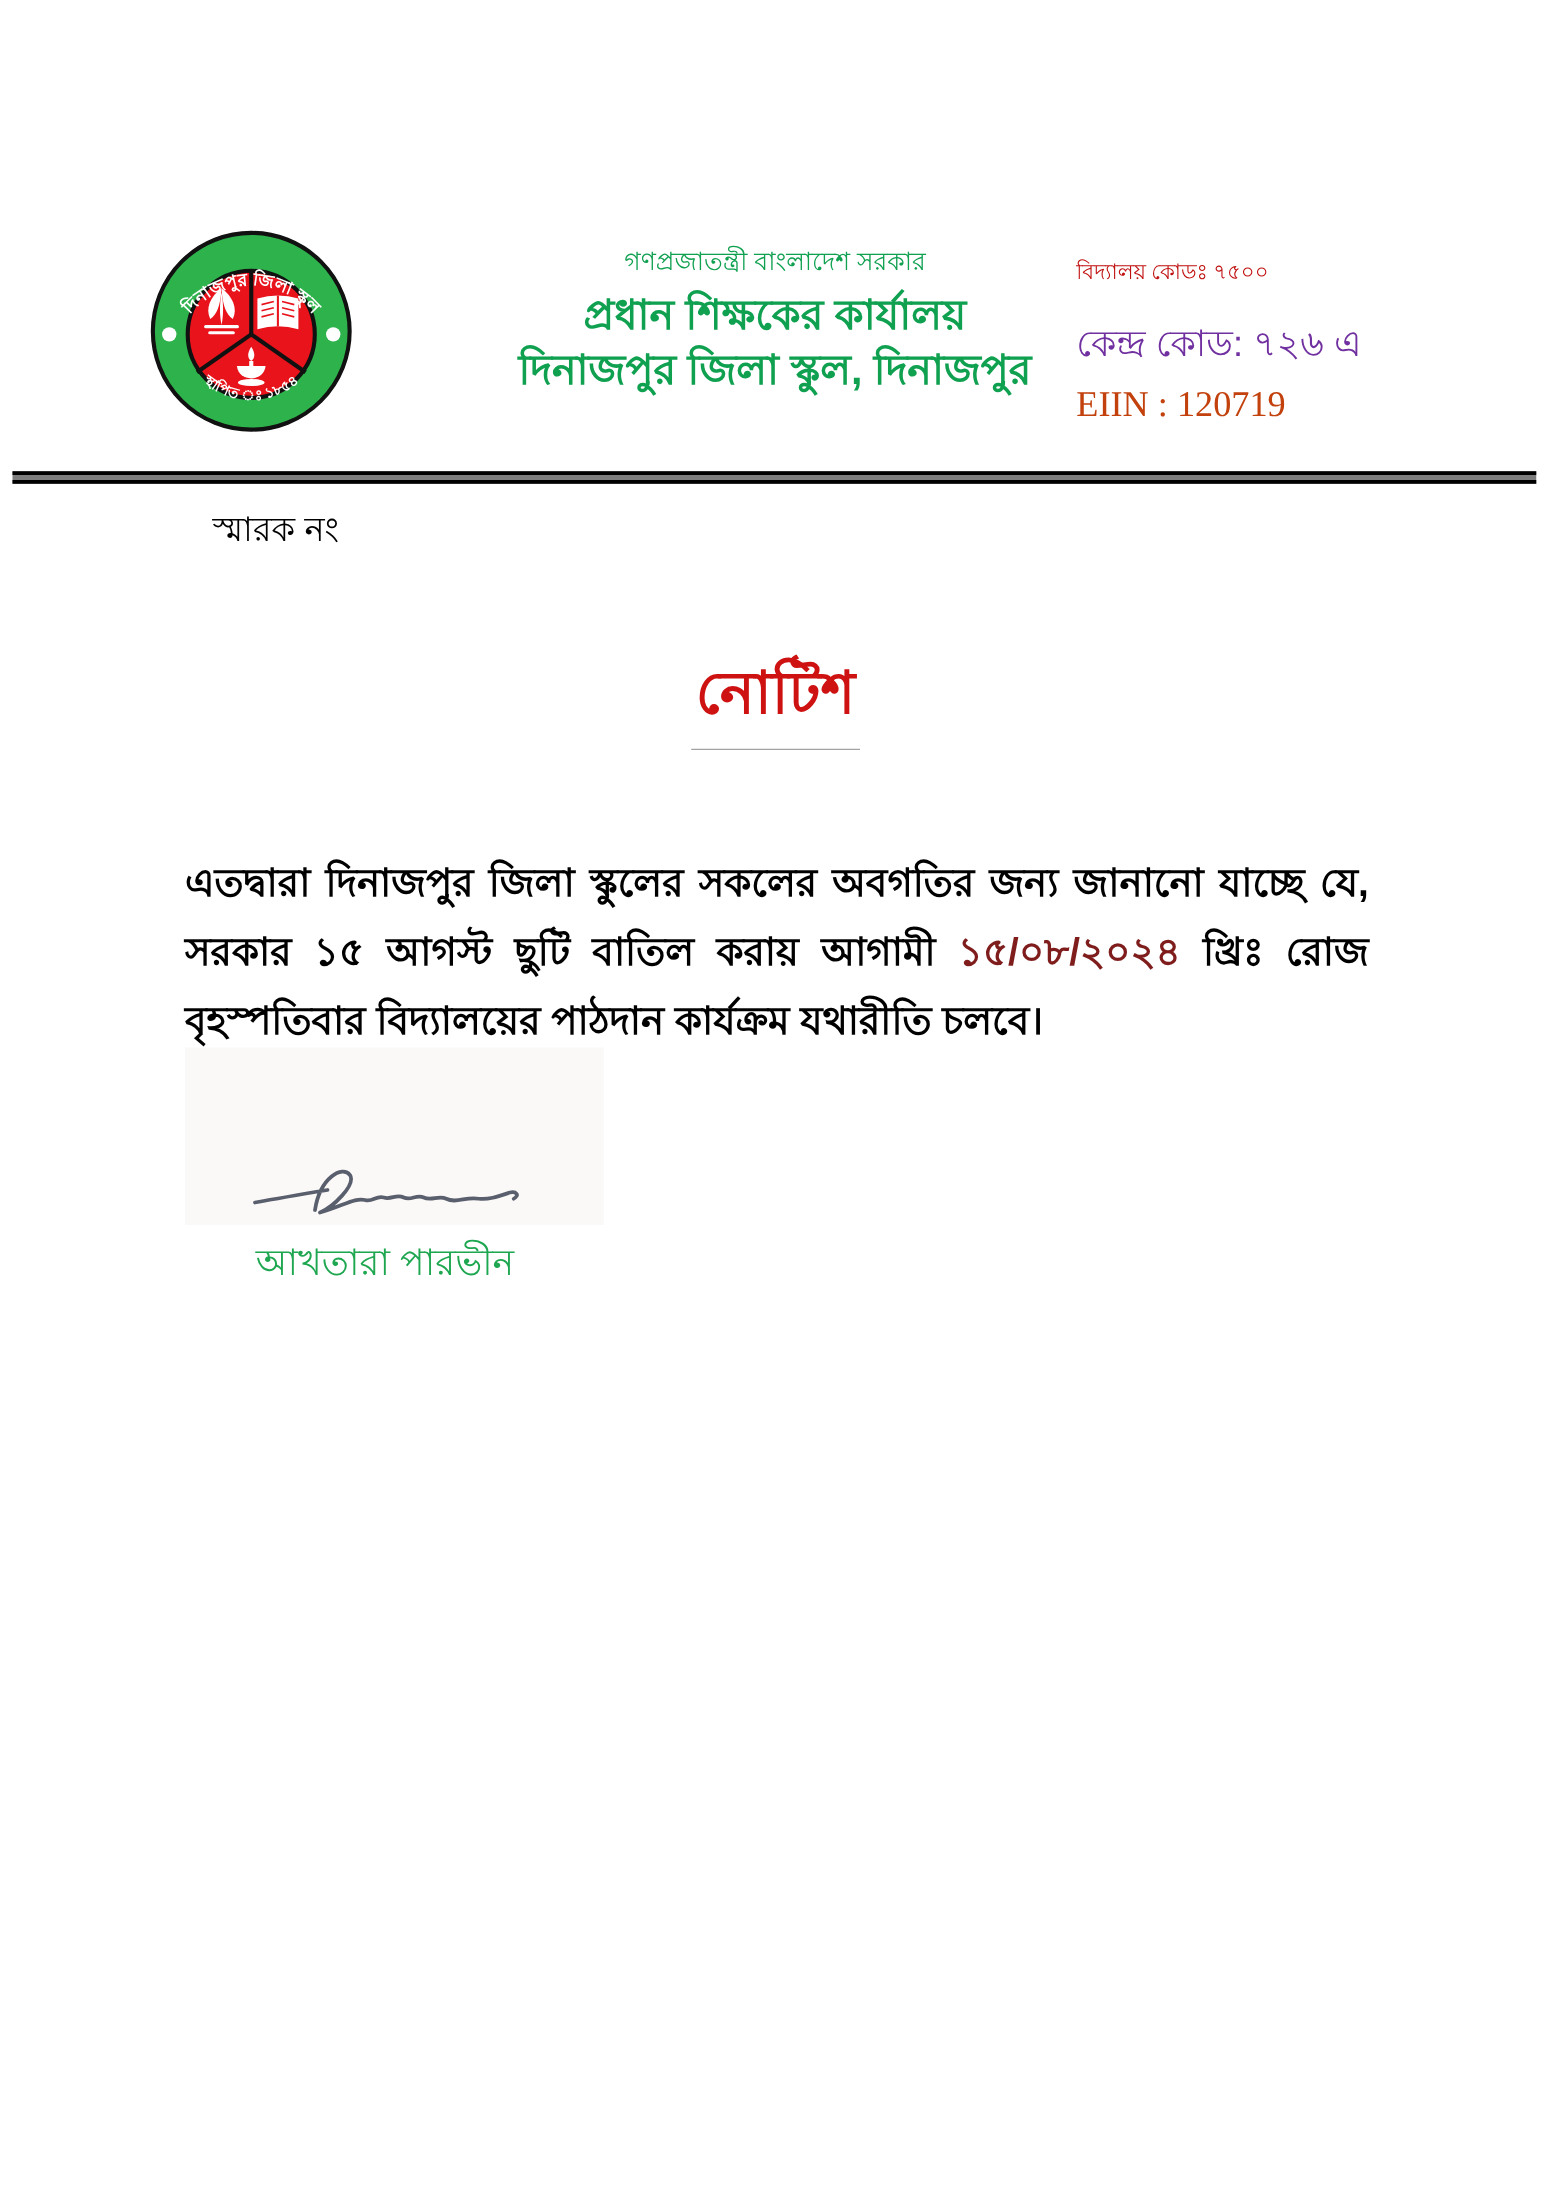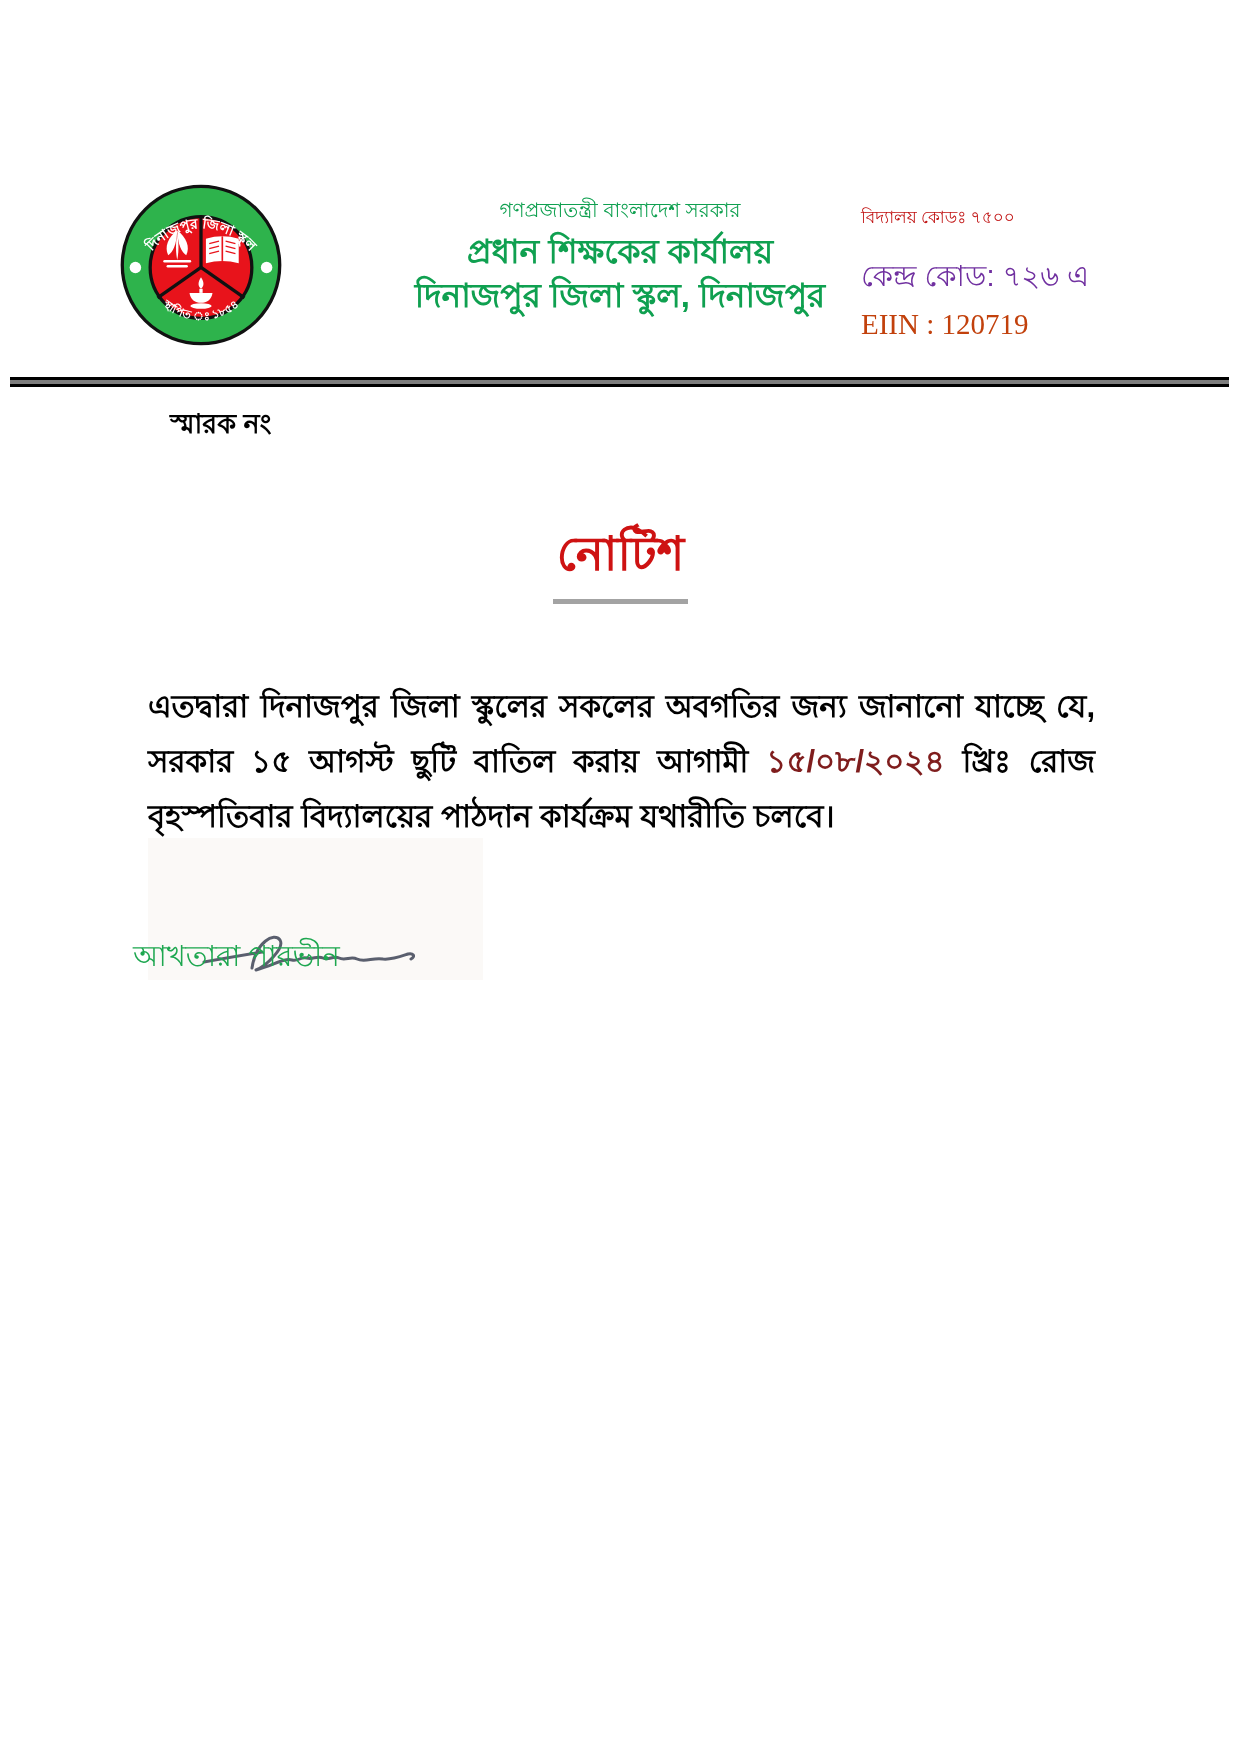--- a/index.html
+++ b/index.html
@@ -25,46 +25,46 @@
   .code-center{font-size:29px;line-height:30px;color:#7030a0;margin-bottom:17px;white-space:nowrap;}
   .code-eiin{font-size:29px;line-height:32px;color:#c2410c;font-family:"Liberation Serif",serif;white-space:nowrap;}
   
   .rule{
     position:absolute;left:10px;right:12px;top:377px;height:4px;
     background:#7d7d7d;
     border-top:3px solid #000000;
     border-bottom:3px solid #000000;
   }
   
-  .memo-label{position:absolute;left:170px;top:403px;font-size:27px;font-weight:bold;color:#000;}
+  .memo-label{position:absolute;left:170px;top:403px;font-size:27px;font-weight:normal;color:#000;}
   .memo-date{position:absolute;left:847px;top:403px;font-size:27px;font-weight:bold;color:#000;white-space:nowrap;}
   
   .notice-wrap{position:absolute;left:0;top:518px;width:1241px;text-align:center;}
   .notice-title{
     display:inline-block;
     font-size:47px;font-weight:bold;color:#ce1212;
-    border-bottom:5px solid #a3a3a3;
+    border-bottom:1px solid #a3a3a3;
     padding:0 4px 3px 4px;
   }
   
   .body-text{
     position:absolute;left:148px;top:648px;width:947px;
     font-size:31px;font-weight:bold;color:#000;
     line-height:55px;text-align:justify;
   }
   .body-date{color:#7f1d1d;}
   
   .sig-scan{
     position:absolute;left:148px;top:838px;width:335px;height:142px;
     background:rgba(244,239,233,0.35);
   }
   .sig-svg{position:absolute;left:52px;top:88px;width:222px;height:50px;}
   .sig-block{
-    position:absolute;left:133px;top:937px;width:350px;
-    color:#1ea750;
+    position:absolute;left:133px;top:992px;width:350px;
+    text-align:center;color:#1ea750;
   }
   .sig-name{font-size:29px;line-height:38px;}
   .sig-designation{font-size:29px;line-height:38px;}
   .sig-institution{font-size:29px;line-height:38px;white-space:nowrap;}
 </style>
 </head>
 <body>
 
 <div class="page">
 

